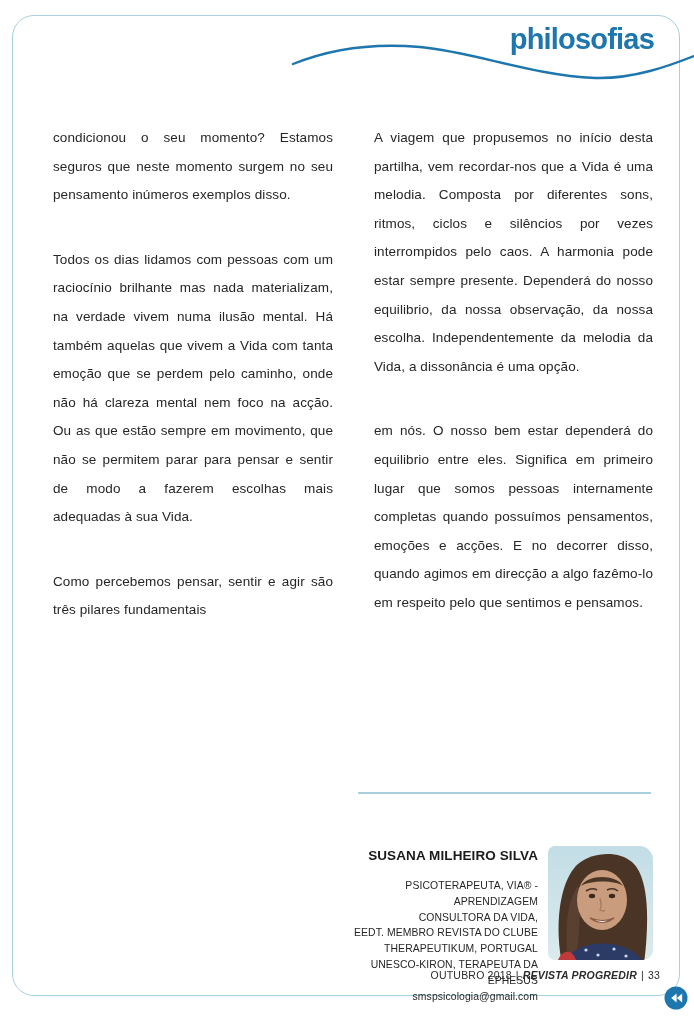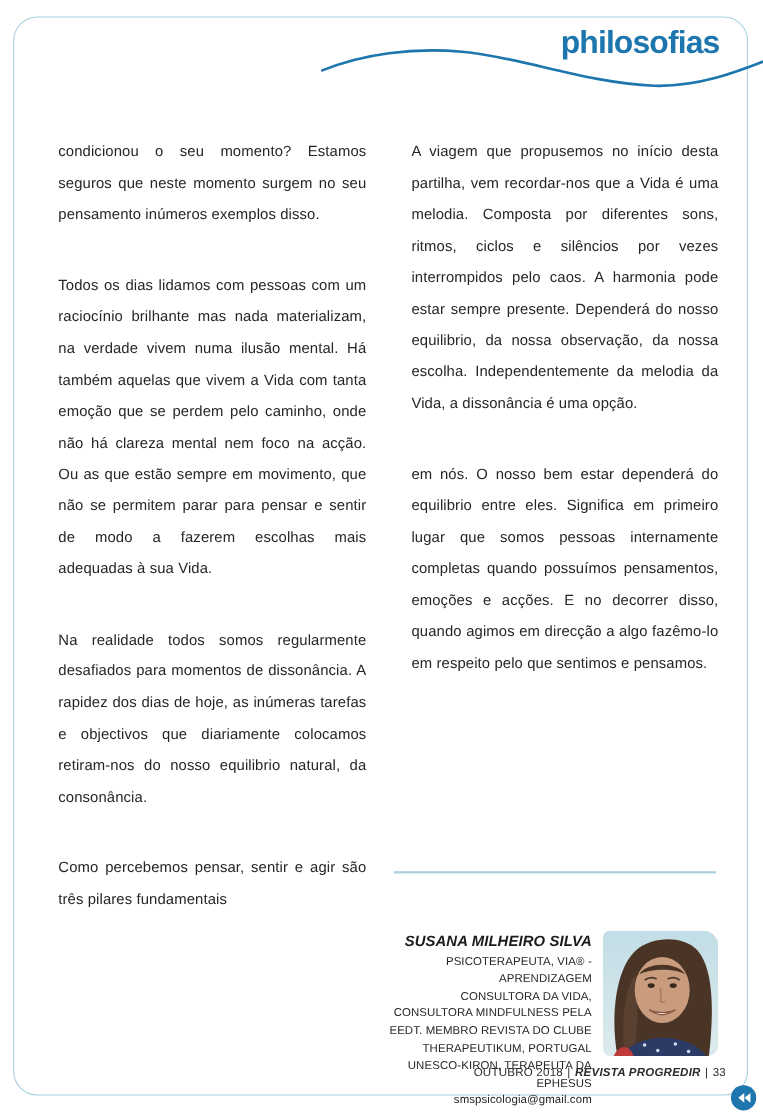--- a/index.html
+++ b/index.html
@@ -26,21 +26,21 @@
   .col-right{left:358px;width:295px;}
   .bio-rule{
     position:absolute;left:358px;top:792px;width:293px;height:2px;
     background:#a9cede;
   }
   .author{
     position:absolute;left:352px;top:846px;width:301px;
     display:flex;align-items:flex-start;gap:10px;
   }
   .author-text{flex:1;text-align:right;padding-top:2px;}
-  .author-name{font-size:13.5px;font-weight:bold;color:#1a1a1a;letter-spacing:0.1px;margin-bottom:4px;font-style:italic;}
+  .author-name{font-size:13.5px;font-weight:bold;color:#1a1a1a;letter-spacing:0.1px;margin-bottom:15px;}
   .author-line{font-size:10.4px;line-height:15.8px;color:#262626;letter-spacing:0.1px;}
   .author-photo{
     width:105px;height:114px;border-radius:7px 14px 10px 7px;overflow:hidden;flex:0 0 auto;
   }
   .footer{
     position:absolute;right:34px;top:969px;font-size:10.5px;color:#2b2b2b;
     letter-spacing:0.2px;white-space:nowrap;
   }
   .footer .sep{margin:0 4px;color:#2b2b2b;}
   .footer b{font-weight:bold;font-style:italic;}
@@ -55,37 +55,35 @@
 
 <div class="brand">philosofias</div>
 
 <svg class="wave" viewBox="0 0 409 52">
   <path d="M 8 26 C 45 11, 90 5, 135 9 C 190 14, 245 37, 310 40 C 350 41, 386 27, 409 18" fill="none" stroke="#1d76ad" stroke-width="2.4" stroke-linecap="round"></path>
 </svg>
 
 <div class="col col-left">
   <p>condicionou o seu momento? Estamos seguros que neste momento surgem no seu pensamento inúmeros exemplos disso.</p>
   <p>Todos os dias lidamos com pessoas com um raciocínio brilhante mas nada materializam, na verdade vivem numa ilusão mental. Há também aquelas que vivem a Vida com tanta emoção que se perdem pelo caminho, onde não há clareza mental nem foco na acção. Ou as que estão sempre em movimento, que não se permitem parar para pensar e sentir de modo a fazerem escolhas mais adequadas à sua Vida.</p>
-  <p>Na realidade todos somos regularmente desafiados para momentos de dissonância. A rapidez dos dias de hoje, as inúmeras tarefas e objectivos que diariamente colocamos retiram-nos do nosso equilibrio natural, da consonância.</p>
   <p>Como percebemos pensar, sentir e agir são três pilares fundamentais</p>
 </div>
 
 <div class="col col-right">
   <p>A viagem que propusemos no início desta partilha, vem recordar-nos que a Vida é uma melodia. Composta por diferentes sons, ritmos, ciclos e silêncios por vezes interrompidos pelo caos. A harmonia pode estar sempre presente. Dependerá do nosso equilibrio, da nossa observação, da nossa escolha. Independentemente da melodia da Vida, a dissonância é uma opção.</p>
   <p>em nós. O nosso bem estar dependerá do equilibrio entre eles. Significa em primeiro lugar que somos pessoas internamente completas quando possuímos pensamentos, emoções e acções. E no decorrer disso, quando agimos em direcção a algo fazêmo-lo em respeito pelo que sentimos e pensamos.</p>
 </div>
 
 <div class="bio-rule"></div>
 
 <div class="author">
   <div class="author-text">
     <div class="author-name">SUSANA MILHEIRO SILVA</div>
     <div class="author-line">PSICOTERAPEUTA, VIA® - APRENDIZAGEM</div>
     <div class="author-line">CONSULTORA DA VIDA,</div>
-    <div class="author-line">CONSULTORA MINDFULNESS PELA</div>
     <div class="author-line">EEDT. MEMBRO REVISTA DO CLUBE</div>
     <div class="author-line">THERAPEUTIKUM, PORTUGAL</div>
     <div class="author-line">UNESCO-KIRON, TERAPEUTA DA EPHESUS</div>
     <div class="author-line">smspsicologia@gmail.com</div>
   </div>
   <div class="author-photo">
     <svg viewBox="0 0 105 114" width="105" height="114">
       <defs>
         <linearGradient id="bg" x1="0" y1="0" x2="0" y2="1">
           <stop offset="0" stop-color="#c2dde6"></stop>

